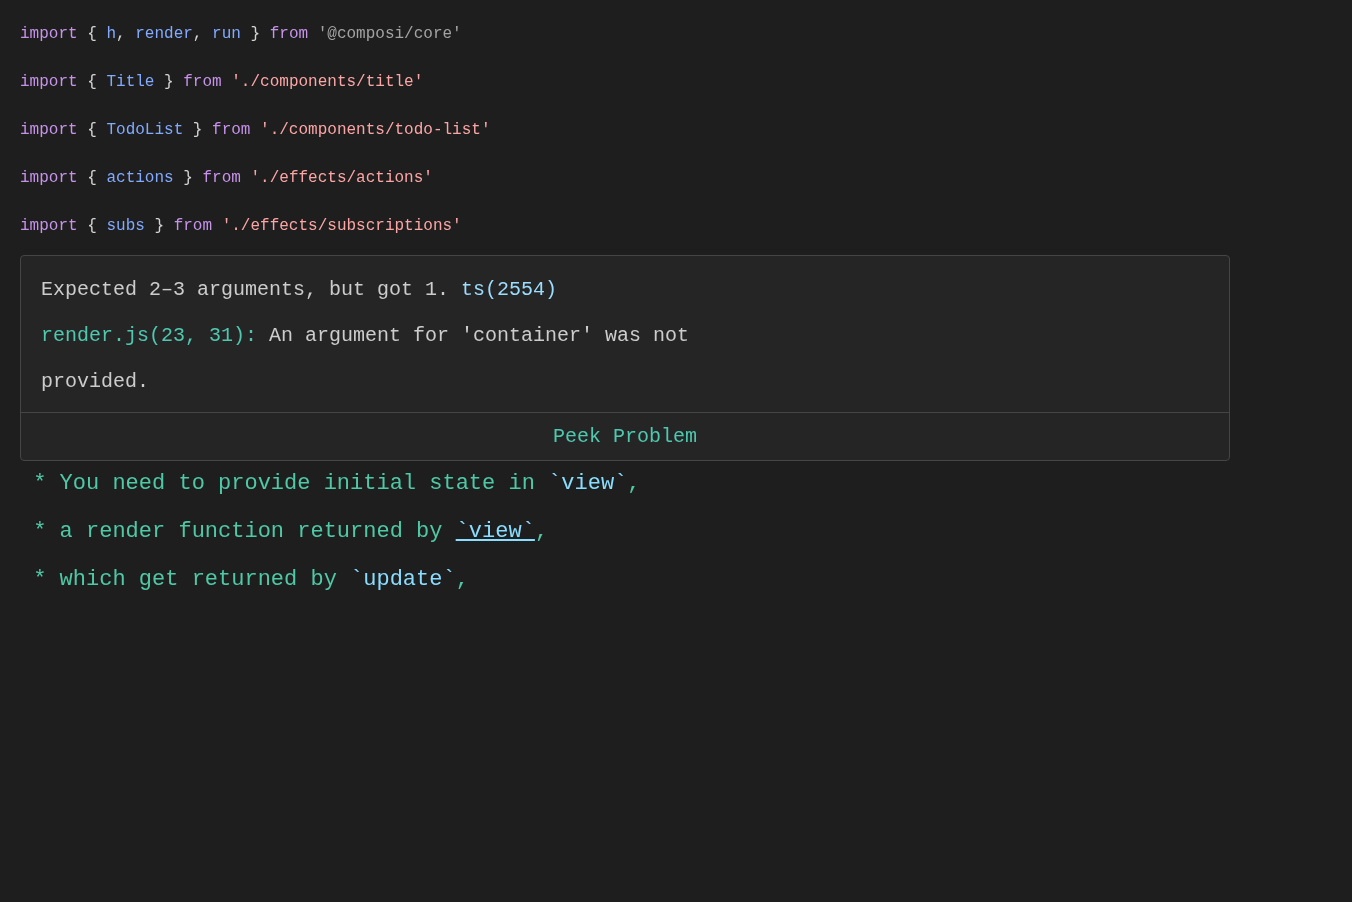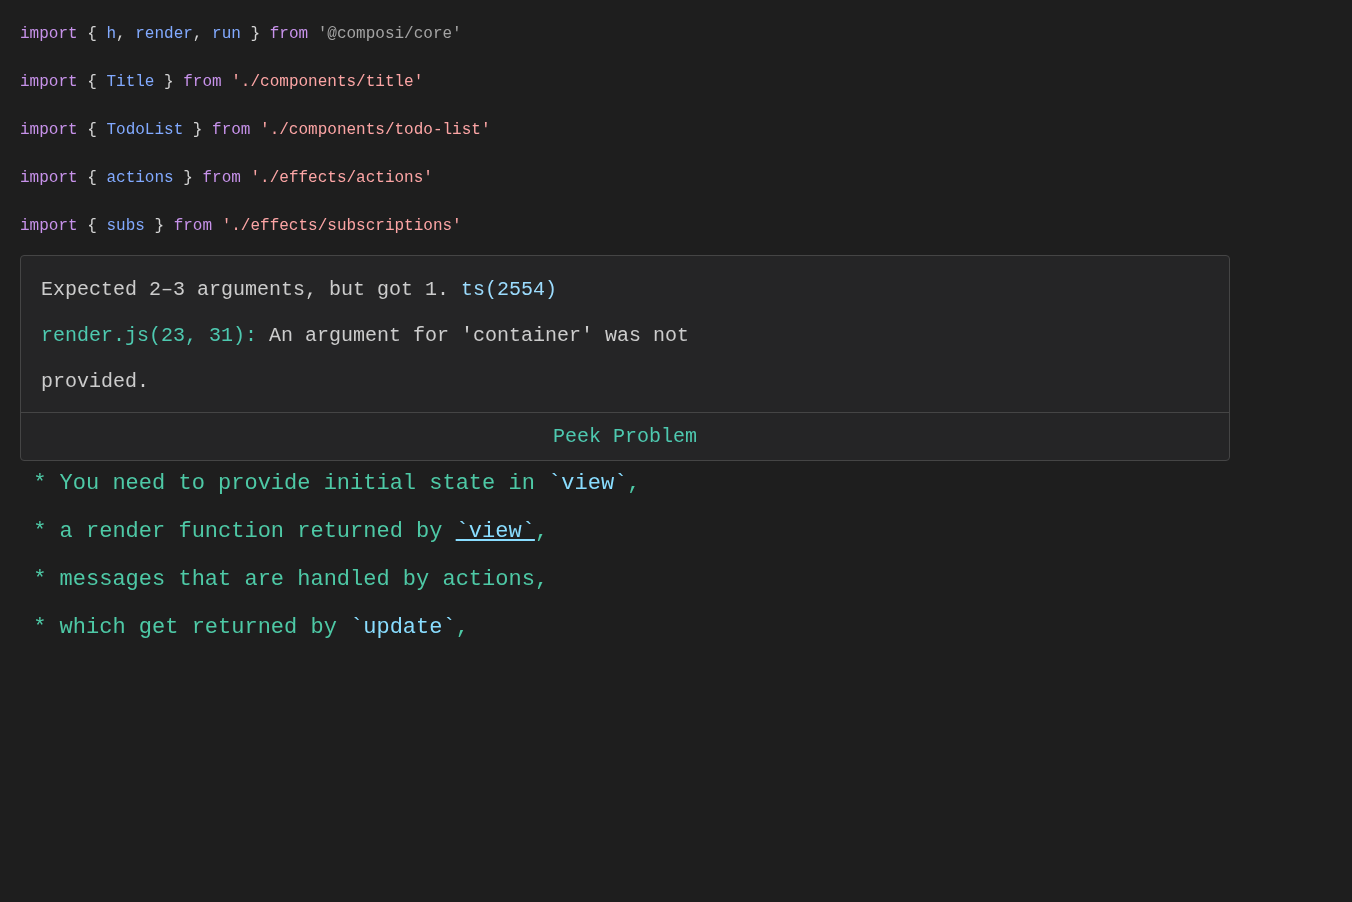--- a/index.html
+++ b/index.html
@@ -200,16 +200,15 @@
     <span class="plain" style="background-color: #3a3a3a; text-decoration: underline wavy #f44747; text-decoration-skip-ink: none;">123</span>
     <span class="plain" style="text-decoration: underline wavy #f44747; text-decoration-skip-ink: none;">)</span>
   </div>
 
   <div class="code-line">&nbsp;</div>
 
   <div class="comment-block-line">/**</div>
   <div class="comment-block-line"> * Default program</div>
   <div class="comment-block-line"> * You need to provide initial state in <span style="color: #89ddff;">`view`</span>,</div>
   <div class="comment-block-line"> * a render function returned by <span style="color: #89ddff; text-decoration: underline;">`view`</span>,</div>
-  <div class="comment-block-line"> * messages that are handled by actions,</div>
   <div class="comment-block-line"> * which get returned by <span style="color: #89ddff;">`update`</span>,</div>
 
 </div>
 
 </body></html>

